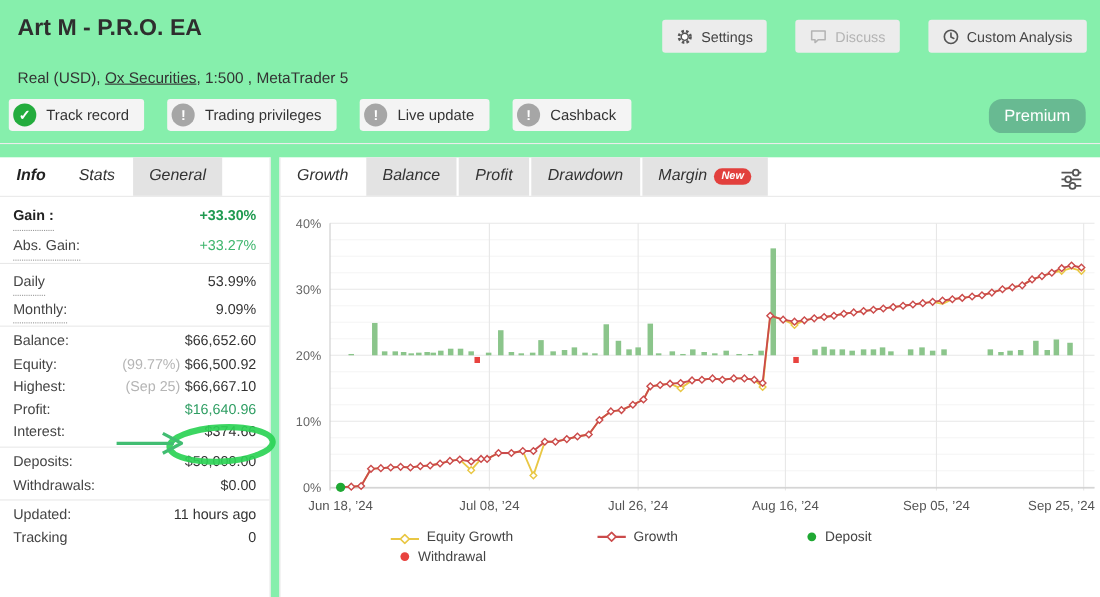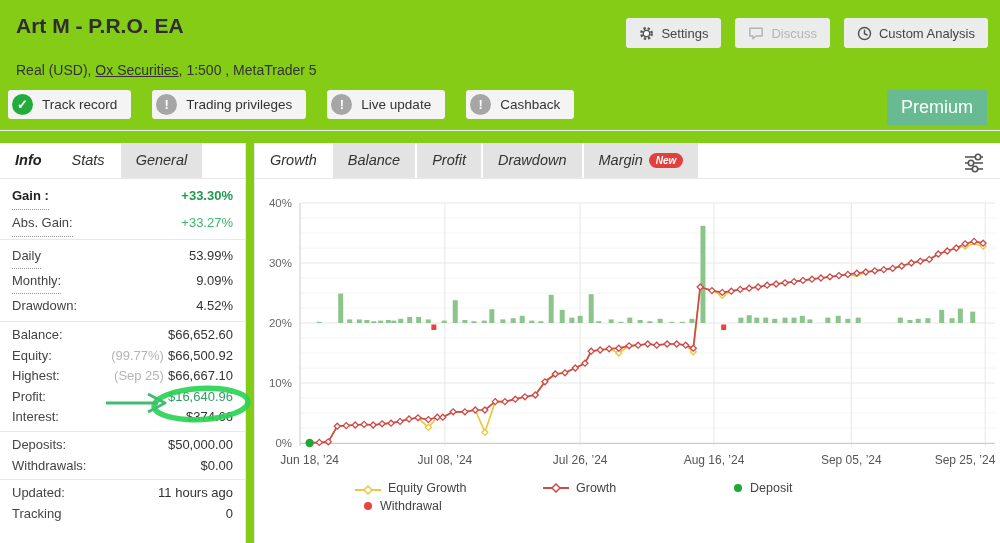--- a/index.html
+++ b/index.html
@@ -1,37 +1,37 @@
 <!DOCTYPE html>
 <html><head>
 <meta charset="utf-8">
 <style>
   html,body{margin:0;padding:0;background:#fff;}
   *{box-sizing:border-box;}
-  #page{position:relative;width:1000px;height:543px;background:#84cc16;
+  #page{position:relative;width:1000px;height:543px;background:#86efac;
         font-family:"Liberation Sans",sans-serif;color:#333;overflow:hidden;}
 
   
   #header{position:absolute;left:0;top:0;width:1000px;height:131px;border-bottom:1px solid #ececec;}
   .page-title{position:absolute;left:16px;top:14px;font-size:21px;font-weight:bold;color:#2e2e2e;}
   .subtitle{position:absolute;left:16px;top:62px;font-size:14px;color:#333;}
   .subtitle a{color:#333;text-decoration:underline;cursor:pointer;}
-  .hdr-actions{position:absolute;right:12px;top:18px;display:flex;gap:14px;}
+  .hdr-actions{position:absolute;right:12px;top:18px;display:flex;gap:26px;}
   .hbtn{display:flex;align-items:center;gap:7px;background:#ececec;border-radius:3px;
         padding:6px 13px;font-size:13px;color:#444;cursor:pointer;height:30px;}
   .hbtn.dim{color:#b3b3b3;}
   .badges{position:absolute;left:8px;top:90px;display:flex;gap:21px;}
   .badge{display:flex;align-items:center;gap:9px;background:#f4f4f4;border-radius:3px;
          padding:3px 14px 3px 4px;font-size:13.5px;color:#333;height:29px;}
   .bicon{width:21px;height:21px;border-radius:50%;color:#fff;font-size:13px;font-weight:bold;
          display:flex;align-items:center;justify-content:center;}
   .bicon.ok{background:#23ac3d;}
   .bicon.warn{background:#a6a6a6;}
-  .premium{position:absolute;right:13px;top:90px;background:#68ba92;color:#fff;font-size:18px;
-           border-radius:0;padding:7px 14px;cursor:pointer;}
+  .premium{position:absolute;right:13px;top:90px;background:#68ba92;color:#fff;font-size:15px;
+           border-radius:12px;padding:7px 14px;cursor:pointer;}
 
   
   .panel{position:absolute;top:143px;bottom:0;background:#fff;}
   #info-panel{left:0;width:246px;border-right:1px solid #e7e7e7;}
   #chart-panel{left:254px;width:746px;border-left:1px solid #e7e7e7;}
 
   .tabbar{display:flex;align-items:stretch;height:36px;border-bottom:1px solid #e9e9e9;
           font-size:14.5px;position:relative;}
   .tab{padding:9px 15px;color:#333;cursor:pointer;white-space:nowrap;font-style:italic;}
   .tab.title{font-weight:bold;color:#222;}
@@ -137,24 +137,20 @@
   <div class="srow">
     <span class="slabel dotted">Daily</span>
     <span class="sval"><i class="hint"></i><span class="v">53.99%</span></span>
   </div>
 
   <div class="srow">
     <span class="slabel dotted">Monthly:</span>
     <span class="sval"><i class="hint"></i><span class="v">9.09%</span></span>
   </div>
 
-  <div class="srow">
-    <span class="slabel">Drawdown:</span>
-    <span class="sval"><i class="hint"></i><span class="v">4.52%</span></span>
-  </div>
 <div class="sdivider"></div>
   <div class="srow">
     <span class="slabel">Balance:</span>
     <span class="sval"><i class="hint"></i><span class="v">$66,652.60</span></span>
   </div>
 
   <div class="srow">
     <span class="slabel">Equity:</span>
     <span class="sval"><i class="hint">(99.77%)</i><span class="v">$66,500.92</span></span>
   </div>

